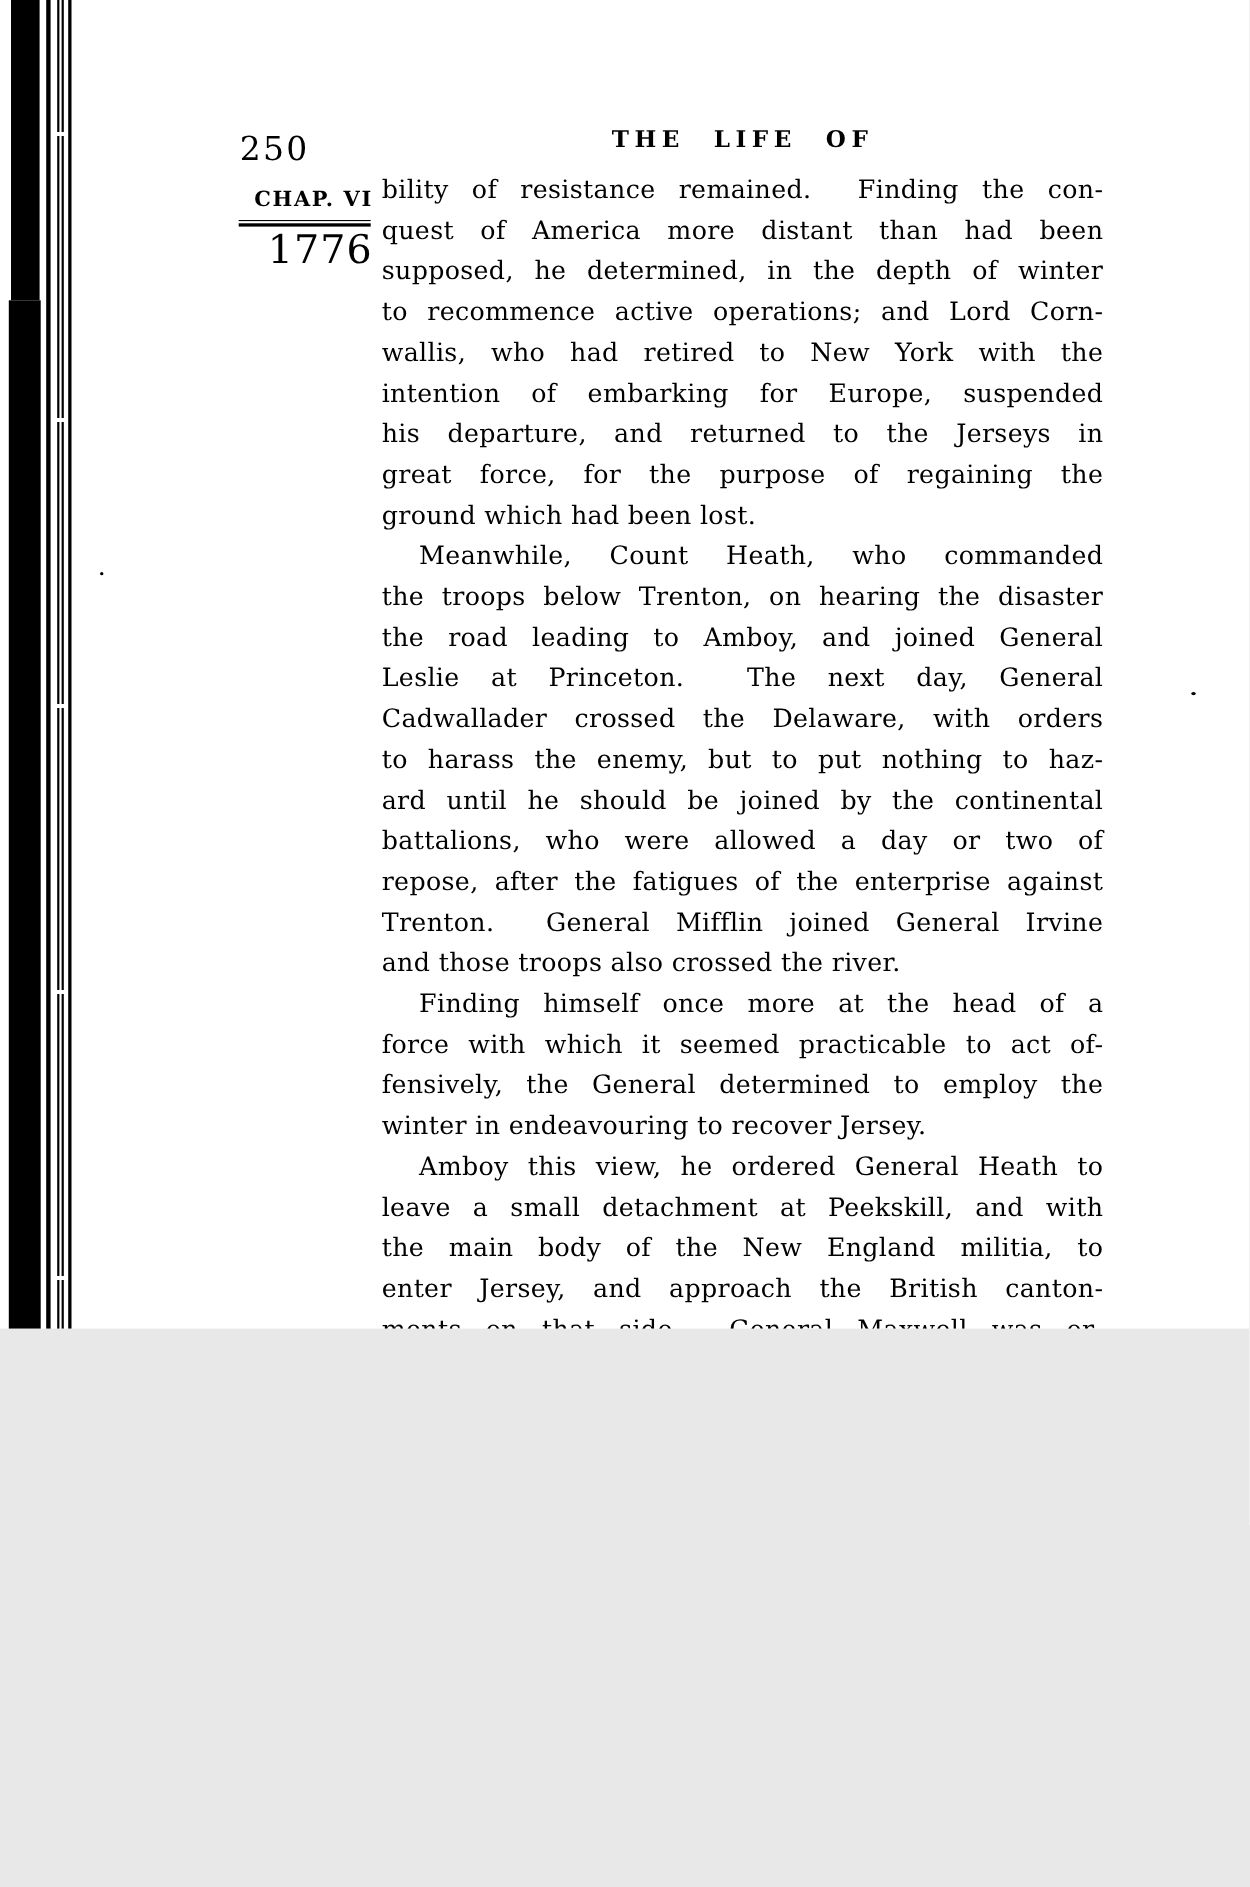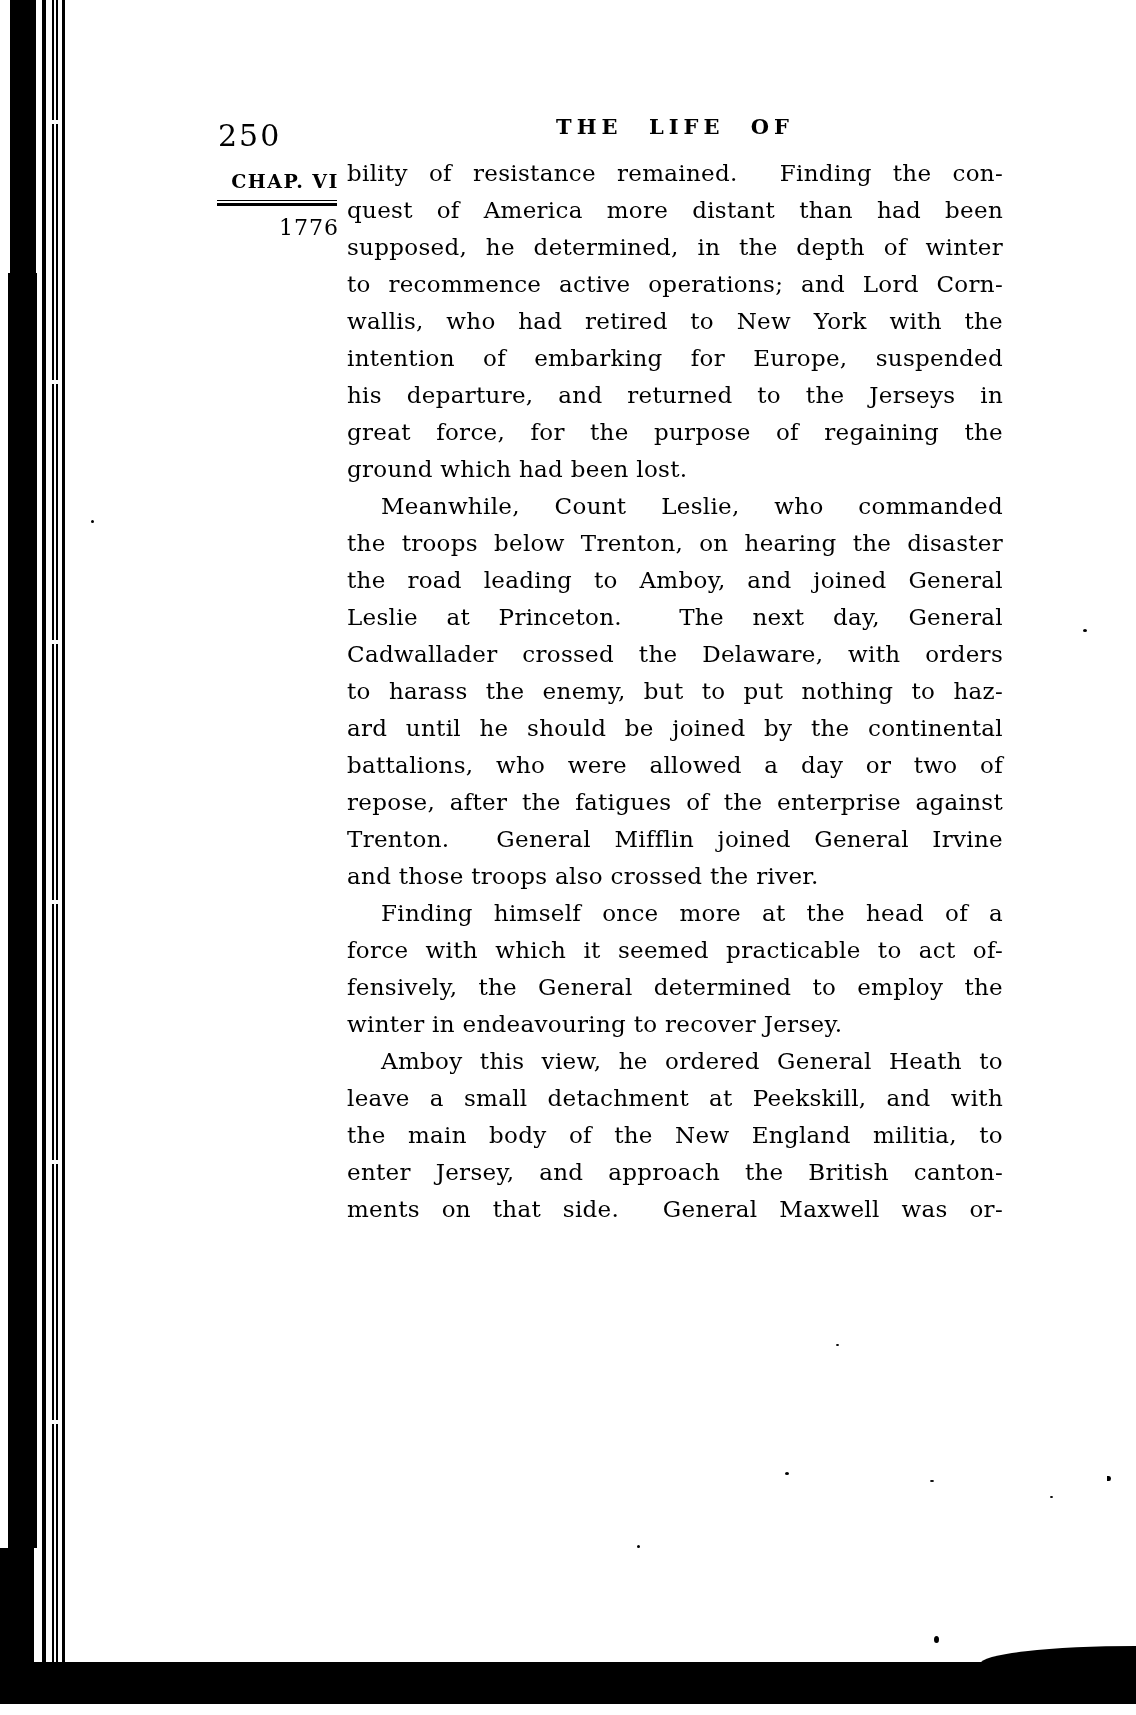--- a/index.html
+++ b/index.html
@@ -1,18 +1,18 @@
 <!DOCTYPE html>
 <html><head>
 <meta charset="utf-8">
 <style>
   html,body{margin:0;padding:0;background:#e8e8e8;}
   #page{
     position:relative;
-    width:1136px;height:1715px;
+    width:1136px;height:1208px;
     background:#ffffff;
     overflow:hidden;
     font-family:"DejaVu Serif","Liberation Serif",serif;
     color:#000;
   }
   
   .art{position:absolute;background:#000;}
   #gutter-band-top   {left:10px;top:0;width:26px;height:273px;}
   #gutter-band-mid   {left:8px;top:273px;width:29px;height:1275px;}
   #gutter-band-bottom{left:0;top:1548px;width:34px;height:156px;}
@@ -32,21 +32,21 @@
   #page-number{position:absolute;left:218px;top:118px;font-size:30px;letter-spacing:2px;}
   #running-header{
     position:absolute;left:347px;top:114px;width:656px;
     text-align:center;font-size:21px;font-weight:bold;
     letter-spacing:5px;word-spacing:14px;
   }
   
   #margin-note{position:absolute;left:215px;top:171px;width:124px;text-align:right;}
   #chapter-label{font-size:19px;font-weight:bold;letter-spacing:1.5px;line-height:20px;}
   #chapter-rule{margin:9px auto 0 auto;width:120px;height:2px;border-top:1px solid #000;border-bottom:3px solid #000;}
-  #year-label{margin-top:8px;font-size:22px;letter-spacing:1px;line-height:28px;}
+  #year-label{margin-top:8px;font-size:36px;letter-spacing:1px;line-height:28px;}
   
   #body-text{
     position:absolute;left:347px;top:155px;width:656px;
     font-size:23px;line-height:37px;
   }
   .textline{
     text-align:justify;
     text-align-last:justify;
     height:37px;
     letter-spacing:0.3px;
@@ -91,21 +91,21 @@
   <div id="body-text">
       <div class="textline">bility of resistance remained.&nbsp; Finding the con-</div>
       <div class="textline">quest of America more distant than had been</div>
       <div class="textline">supposed, he determined, in the depth of winter</div>
       <div class="textline">to recommence active operations; and Lord Corn-</div>
       <div class="textline">wallis, who had retired to New York with the</div>
       <div class="textline">intention of embarking for Europe, suspended</div>
       <div class="textline">his departure, and returned to the Jerseys in</div>
       <div class="textline">great force, for the purpose of regaining the</div>
       <div class="textline rag">ground which had been lost.</div>
-      <div class="textline indent">Meanwhile, Count Leslie, who commanded</div>
+      <div class="textline indent">Meanwhile, Count Heath, who commanded</div>
       <div class="textline">the troops below Trenton, on hearing the disaster</div>
       <div class="textline">the road leading to Amboy, and joined General</div>
       <div class="textline">Leslie at Princeton.&nbsp; The next day, General</div>
       <div class="textline">Cadwallader crossed the Delaware, with orders</div>
       <div class="textline">to harass the enemy, but to put nothing to haz-</div>
       <div class="textline">ard until he should be joined by the continental</div>
       <div class="textline">battalions, who were allowed a day or two of</div>
       <div class="textline">repose, after the fatigues of the enterprise against</div>
       <div class="textline">Trenton.&nbsp; General Mifflin joined General Irvine</div>
       <div class="textline rag">and those troops also crossed the river.</div>

